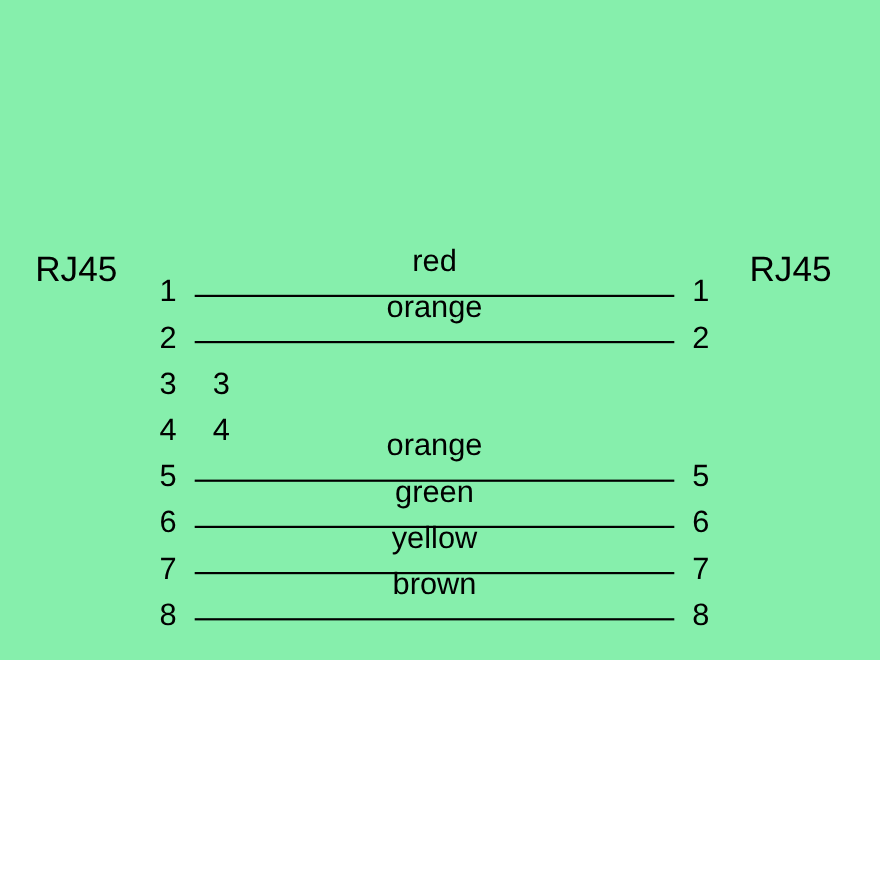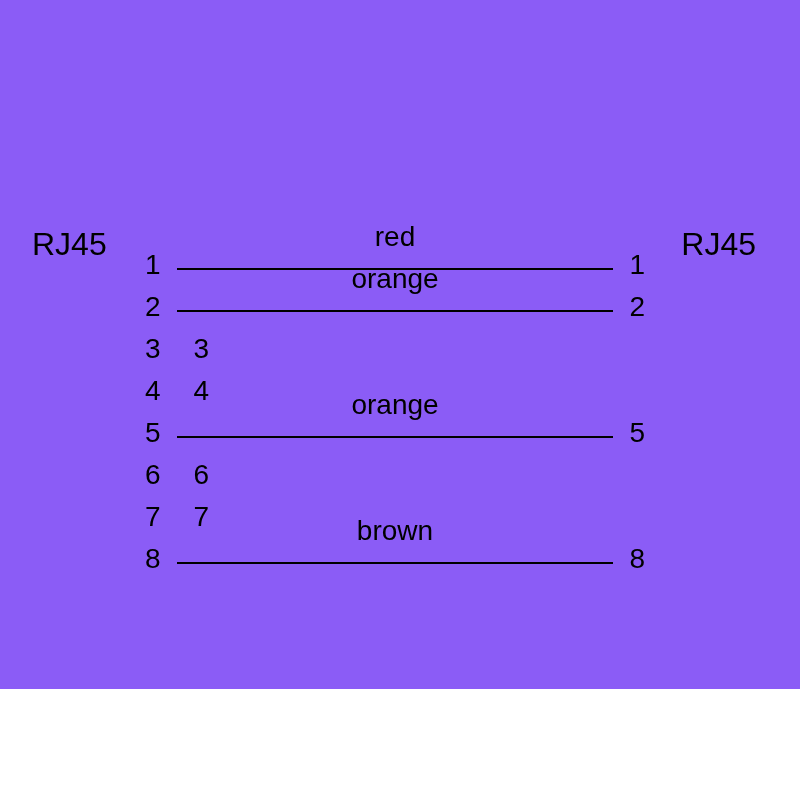--- a/index.html
+++ b/index.html
@@ -4,22 +4,22 @@
   <style>
     html, body {
       margin: 0;
       padding: 0;
       background: #ffffff;
       font-family: "Liberation Sans", sans-serif;
     }
     .canvas {
       position: relative;
       width: 800px;
-      height: 689px;
-      background: #8b5cf6;
+      height: 600px;
+      background: #86efac;
       overflow: hidden;
       color: #000000;
     }
     .connector-label {
       position: absolute;
       top: 228px;
       font-size: 32px;
       line-height: 1;
       color: #000000;
     }
@@ -99,25 +99,31 @@
     <div class="wire-row">
       <span class="pin left">5</span>
       <div class="wire">
         <span class="wire-label">orange</span>
       </div>
       <span class="pin right">5</span>
     </div>
 
     <div class="wire-row">
       <span class="pin left">6</span>
+      <div class="wire">
+        <span class="wire-label">green</span>
+      </div>
       <span class="pin right">6</span>
     </div>
 
     <div class="wire-row">
       <span class="pin left">7</span>
+      <div class="wire">
+        <span class="wire-label">yellow</span>
+      </div>
       <span class="pin right">7</span>
     </div>
 
     <div class="wire-row">
       <span class="pin left">8</span>
       <div class="wire">
         <span class="wire-label">brown</span>
       </div>
       <span class="pin right">8</span>
     </div>

